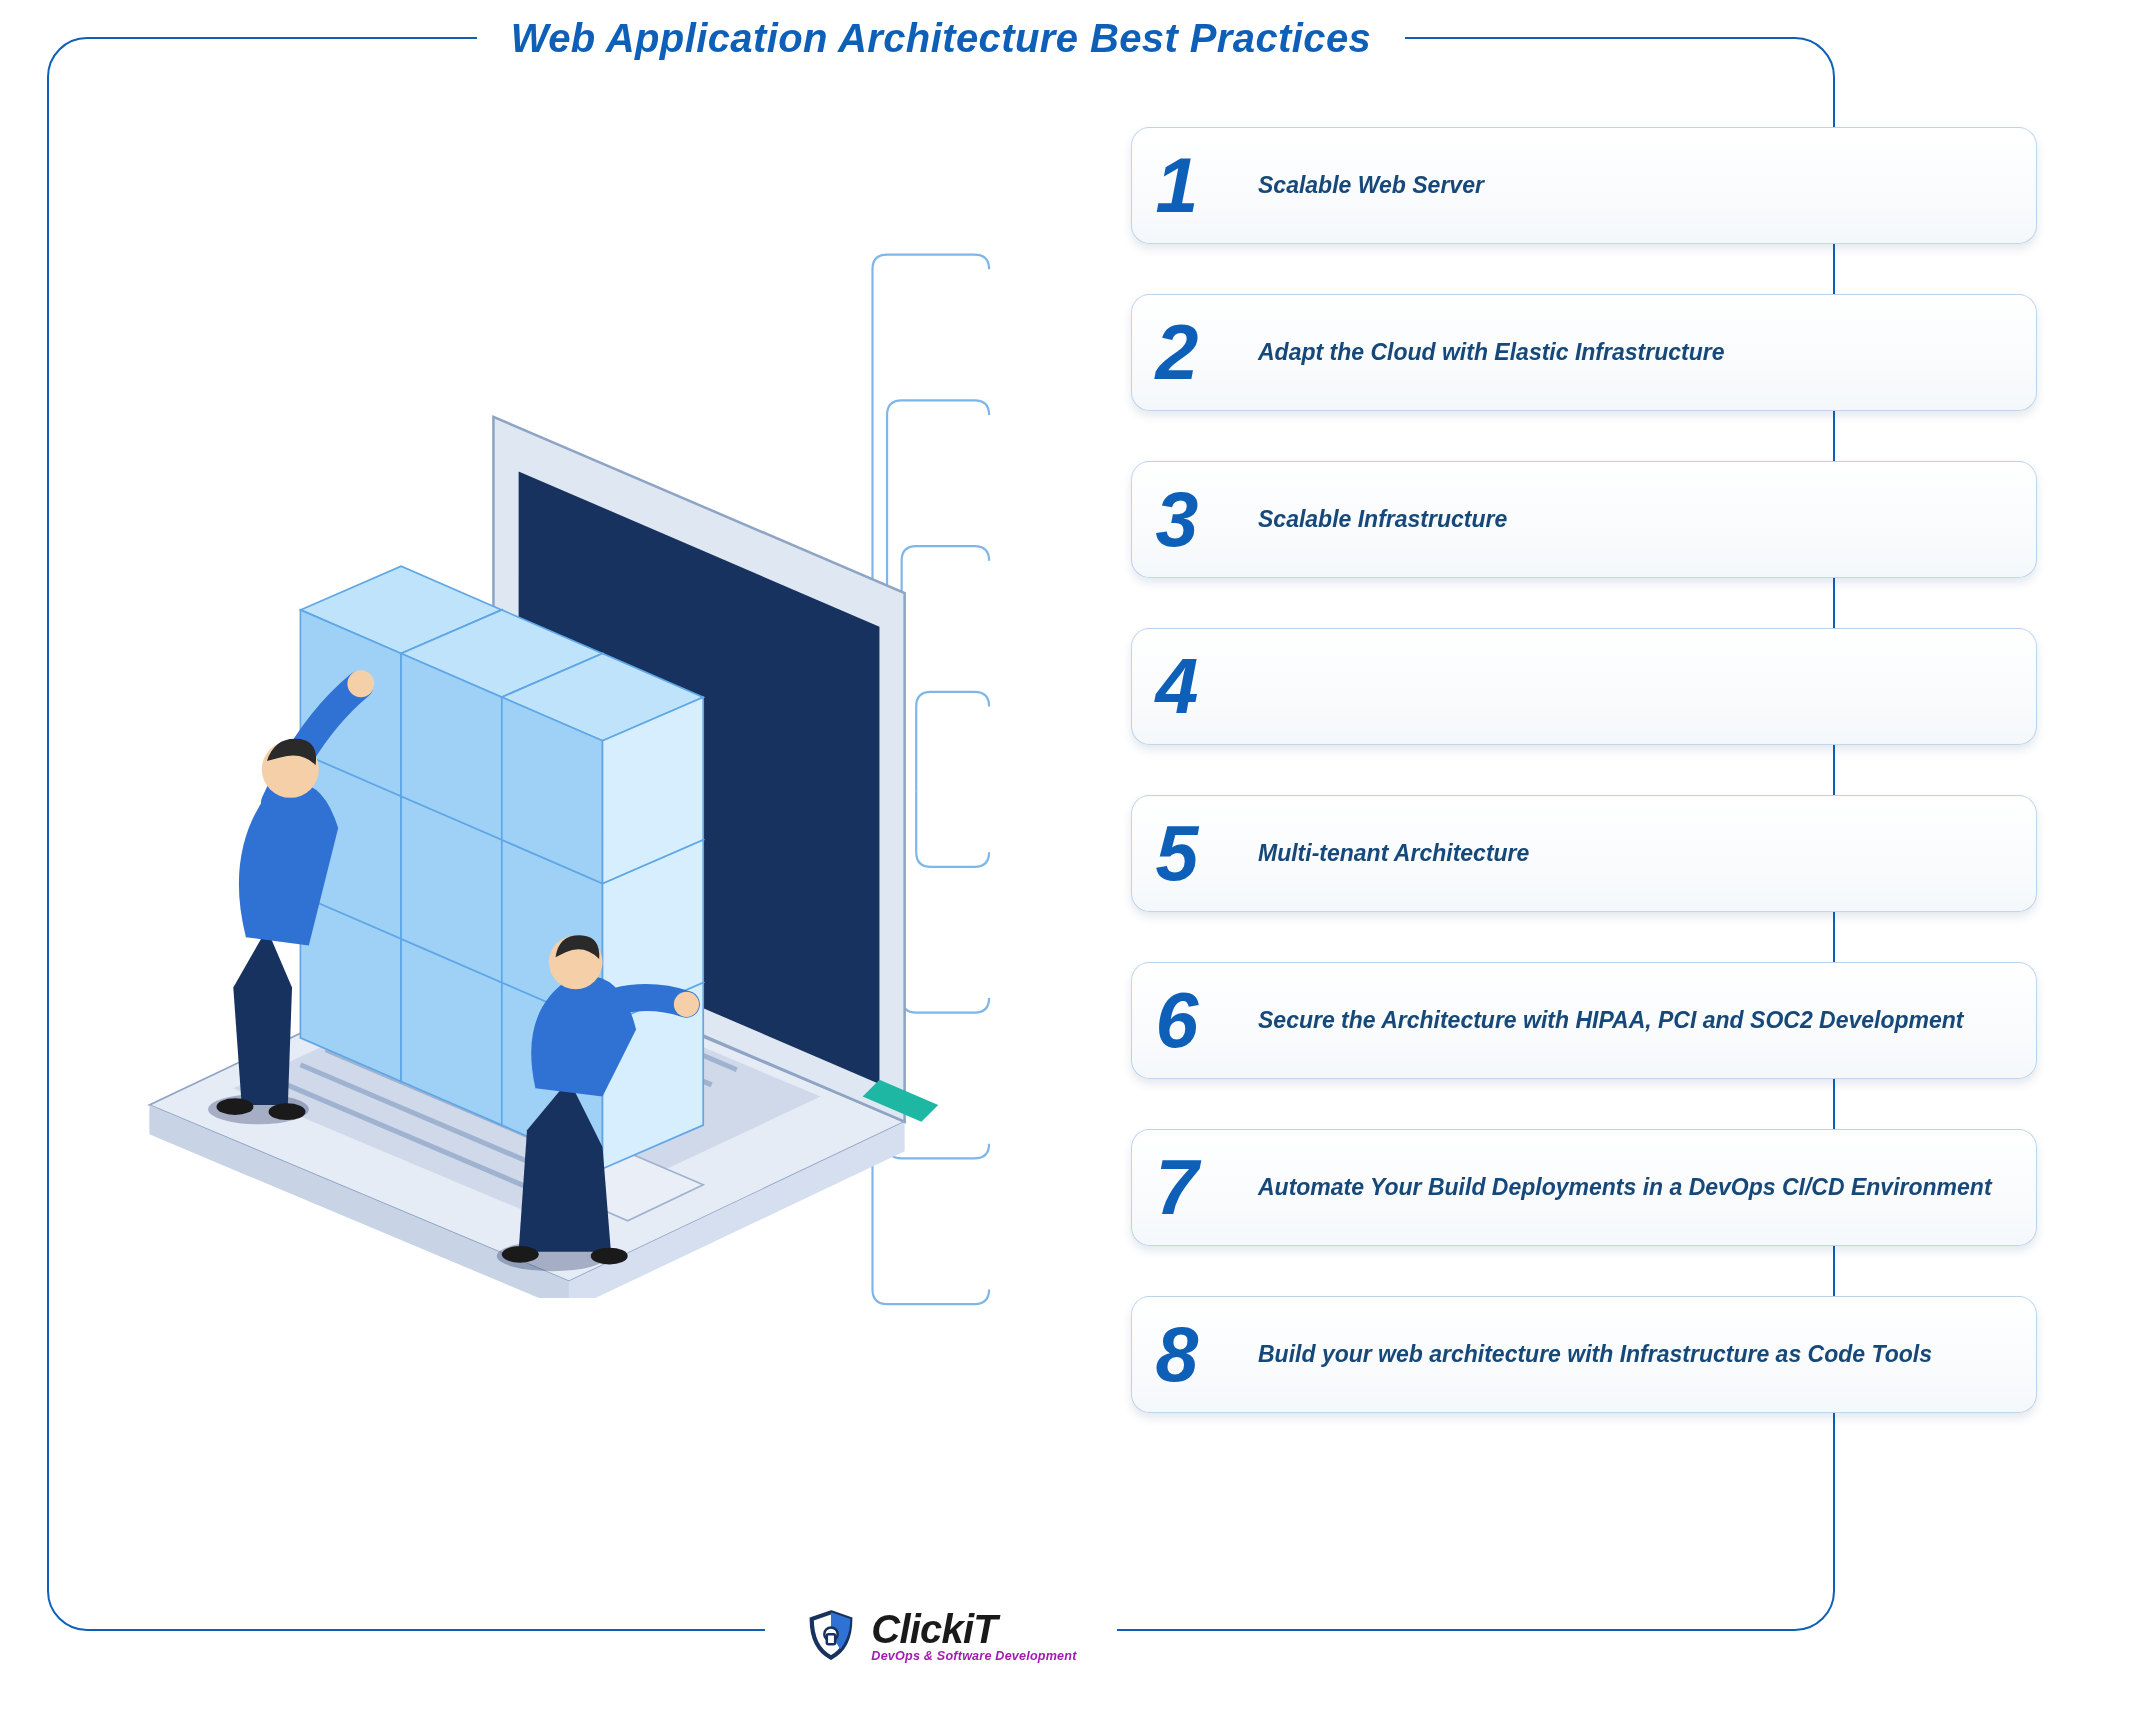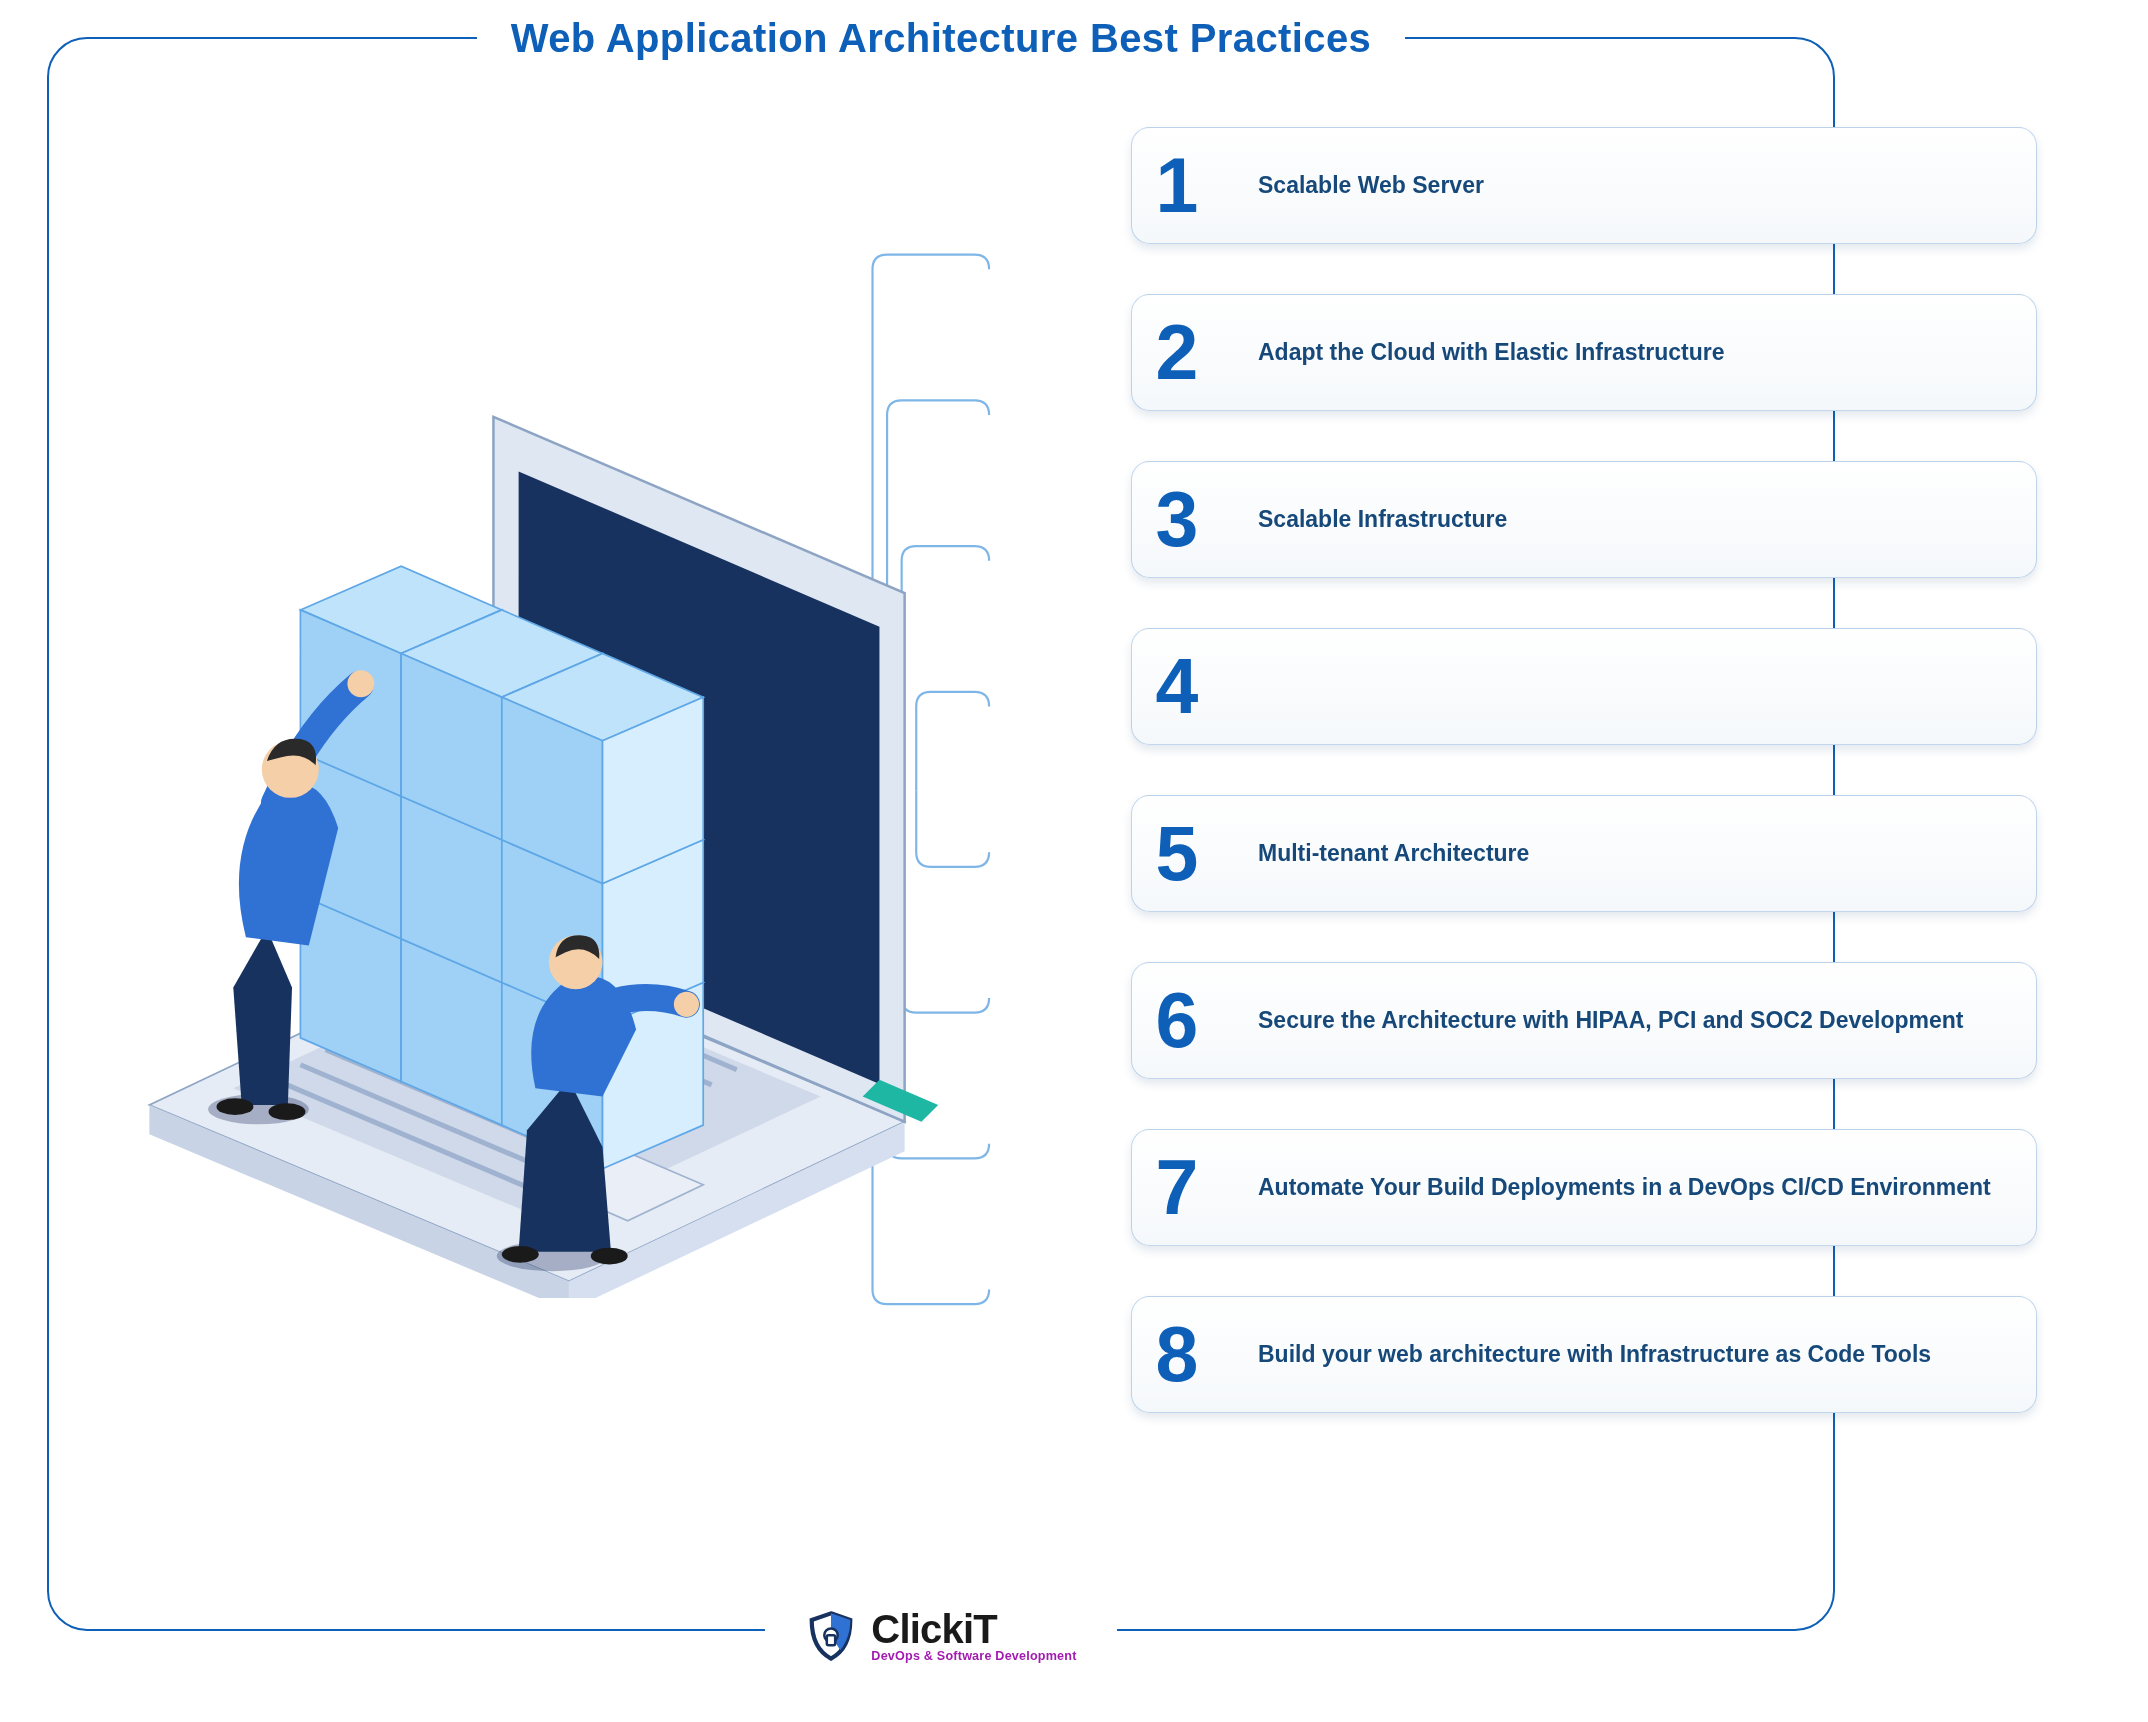--- a/index.html
+++ b/index.html
@@ -11,20 +11,21 @@
     position: relative;
   }
   .frame {
     position: absolute;
     left: 47px;
     top: 37px;
     width: 1788px;
     height: 1594px;
     border: 2.5px solid #0d5fb8;
     border-radius: 40px;
+    font-style: italic;
   }
   .title-wrap {
     position: absolute;
     top: -23.5px;
     left: 0;
     width: 100%;
     display: flex;
     justify-content: center;
   }
   .title {
@@ -97,21 +98,20 @@
     left: 0;
     bottom: -34px;
     width: 100%;
     display: flex;
     justify-content: center;
   }
   .logo-inner {
     background: #ffffff;
     padding: 0 40px;
     display: flex;
-    align-items: center;
     gap: 14px;
   }
   .logo-shield {
     width: 52px;
     height: 52px;
   }
   .logo-text {
     display: flex;
     flex-direction: column;
   }

